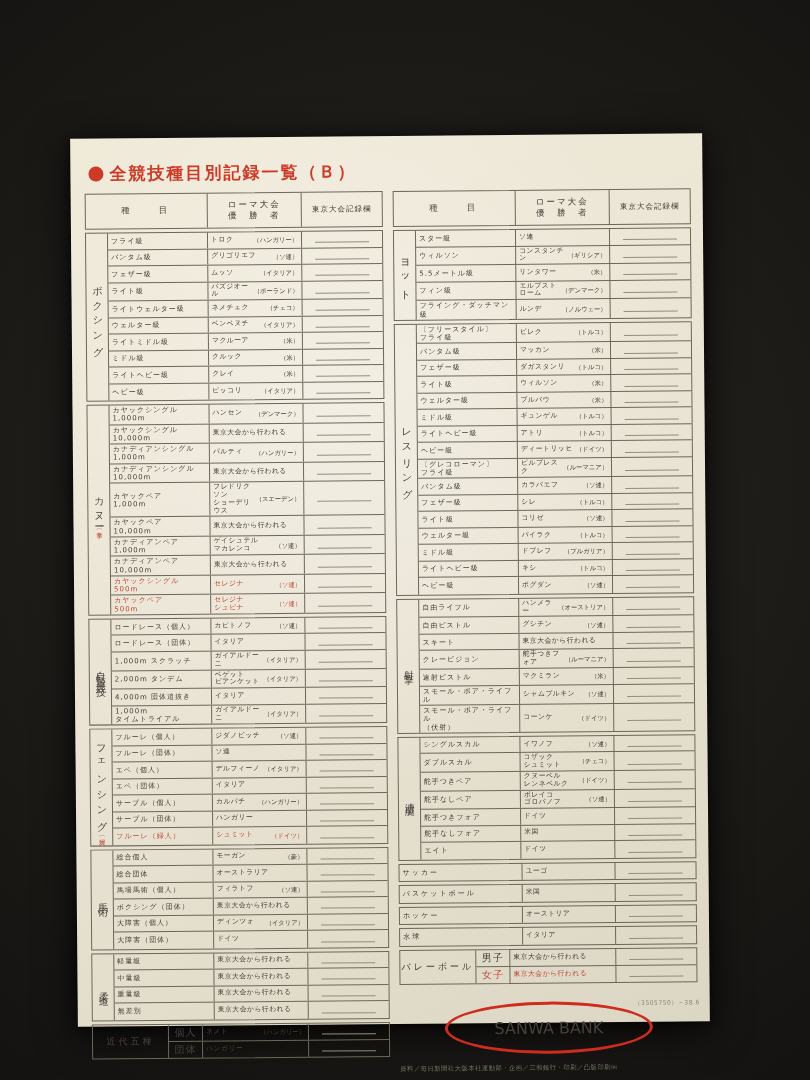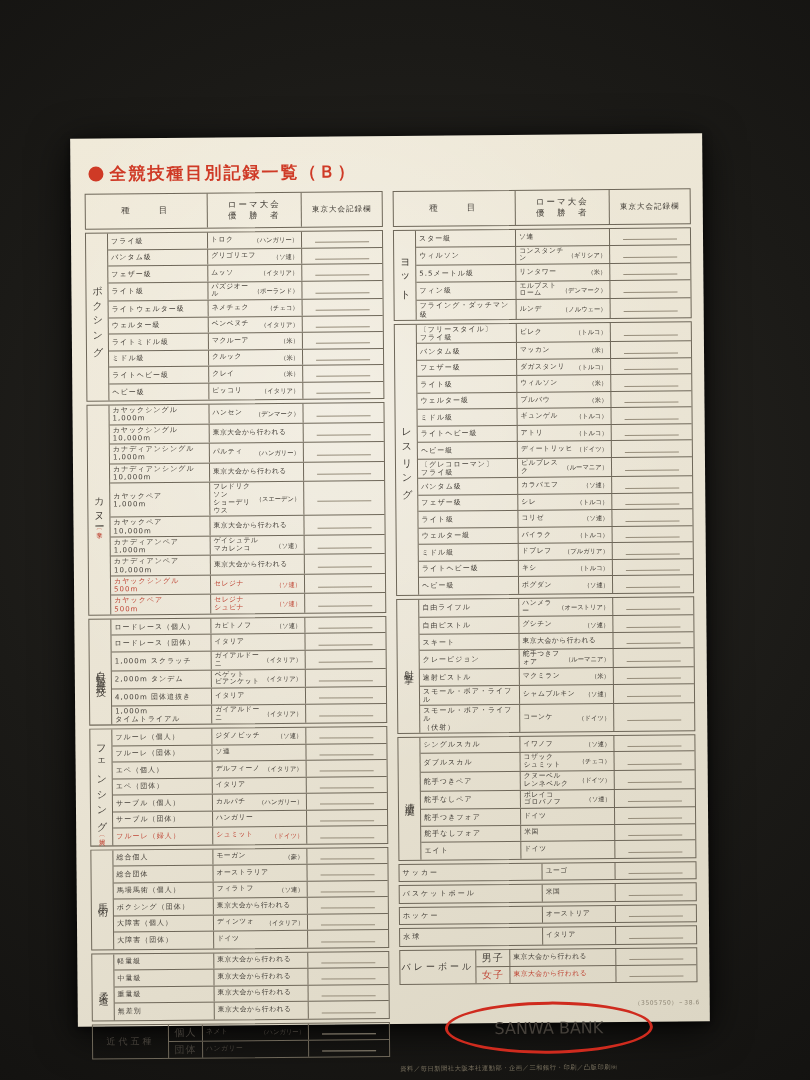--- a/index.html
+++ b/index.html
@@ -51,21 +51,21 @@
   .lab .vt{writing-mode:vertical-rl;font-size:10px;letter-spacing:4px}
   .lab .note{writing-mode:vertical-rl;font-size:6px;color:var(--red);letter-spacing:1px}
   .lab.hor{width:76px}
   .lab.hor .vt{writing-mode:horizontal-tb;font-size:9px;letter-spacing:3px}
   .rows{flex:1;display:flex;flex-direction:column}
   .row{display:flex;border-bottom:1px solid var(--ln);min-height:16.5px;align-items:stretch}
   .row:last-child{border-bottom:none}
   .c{border-right:1px solid var(--ln);display:flex;align-items:center;padding:1px 3px}
   .c:last-child{border-right:none}
   .ev{width:100px;font-size:7px;letter-spacing:1px;white-space:pre-line;line-height:1.18}
-  .fullev{width:143px;font-size:7px;letter-spacing:2px;white-space:pre-line;line-height:1.18}
+  .fullev{width:123px;font-size:7px;letter-spacing:2px;white-space:pre-line;line-height:1.18}
   .sub{width:34px;font-size:10px;justify-content:center;letter-spacing:1px}
   .win{flex:1;font-size:6.8px;justify-content:space-between;gap:2px;line-height:1.15}
   .win .nm{white-space:pre-line;letter-spacing:.5px}
   .win .ct{font-size:6.3px;white-space:nowrap}
   .tok{width:80px;justify-content:center}
   .tline{display:block;width:74%;border-bottom:1px solid #968d7b;height:7px}
   .row.red .ev,.row.red .win .nm,.row.red .win .ct,.row.red .sub{color:var(--red)}
 
   .logo{margin:18px auto 0;width:208px;height:52px;border:3.5px solid #cf2b1e;border-radius:50%;
         display:flex;align-items:center;justify-content:center;background:transparent}

